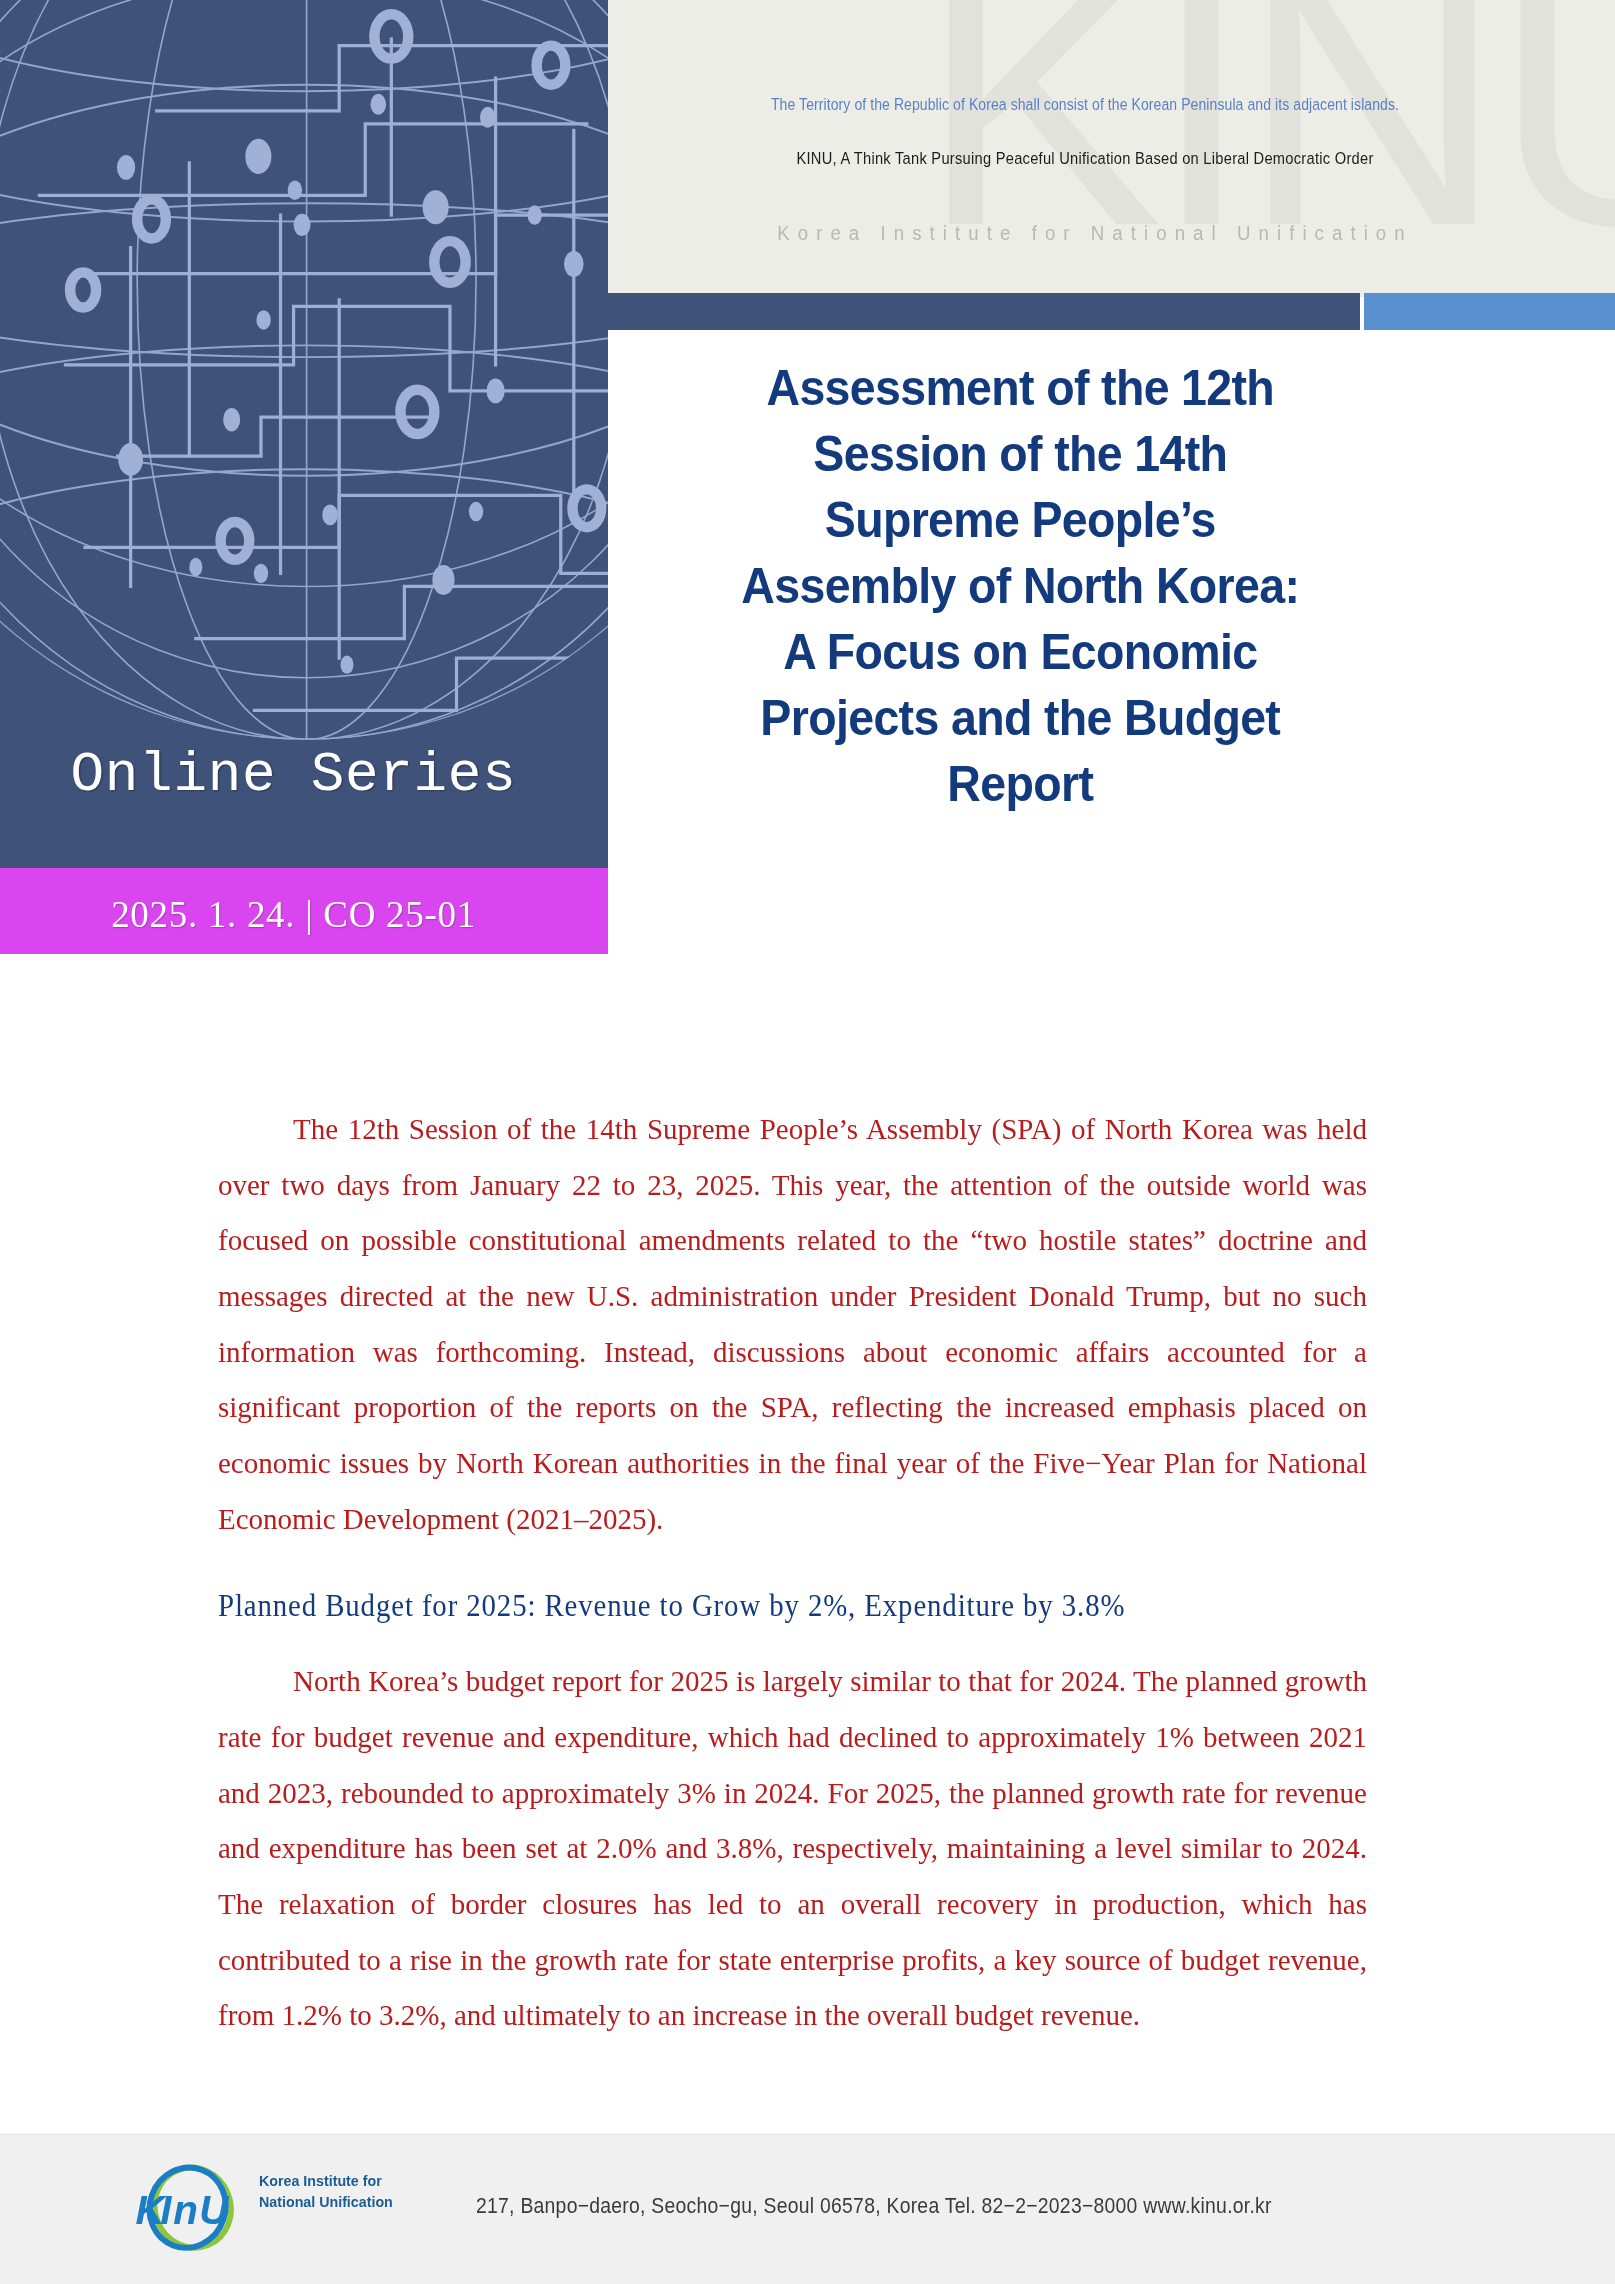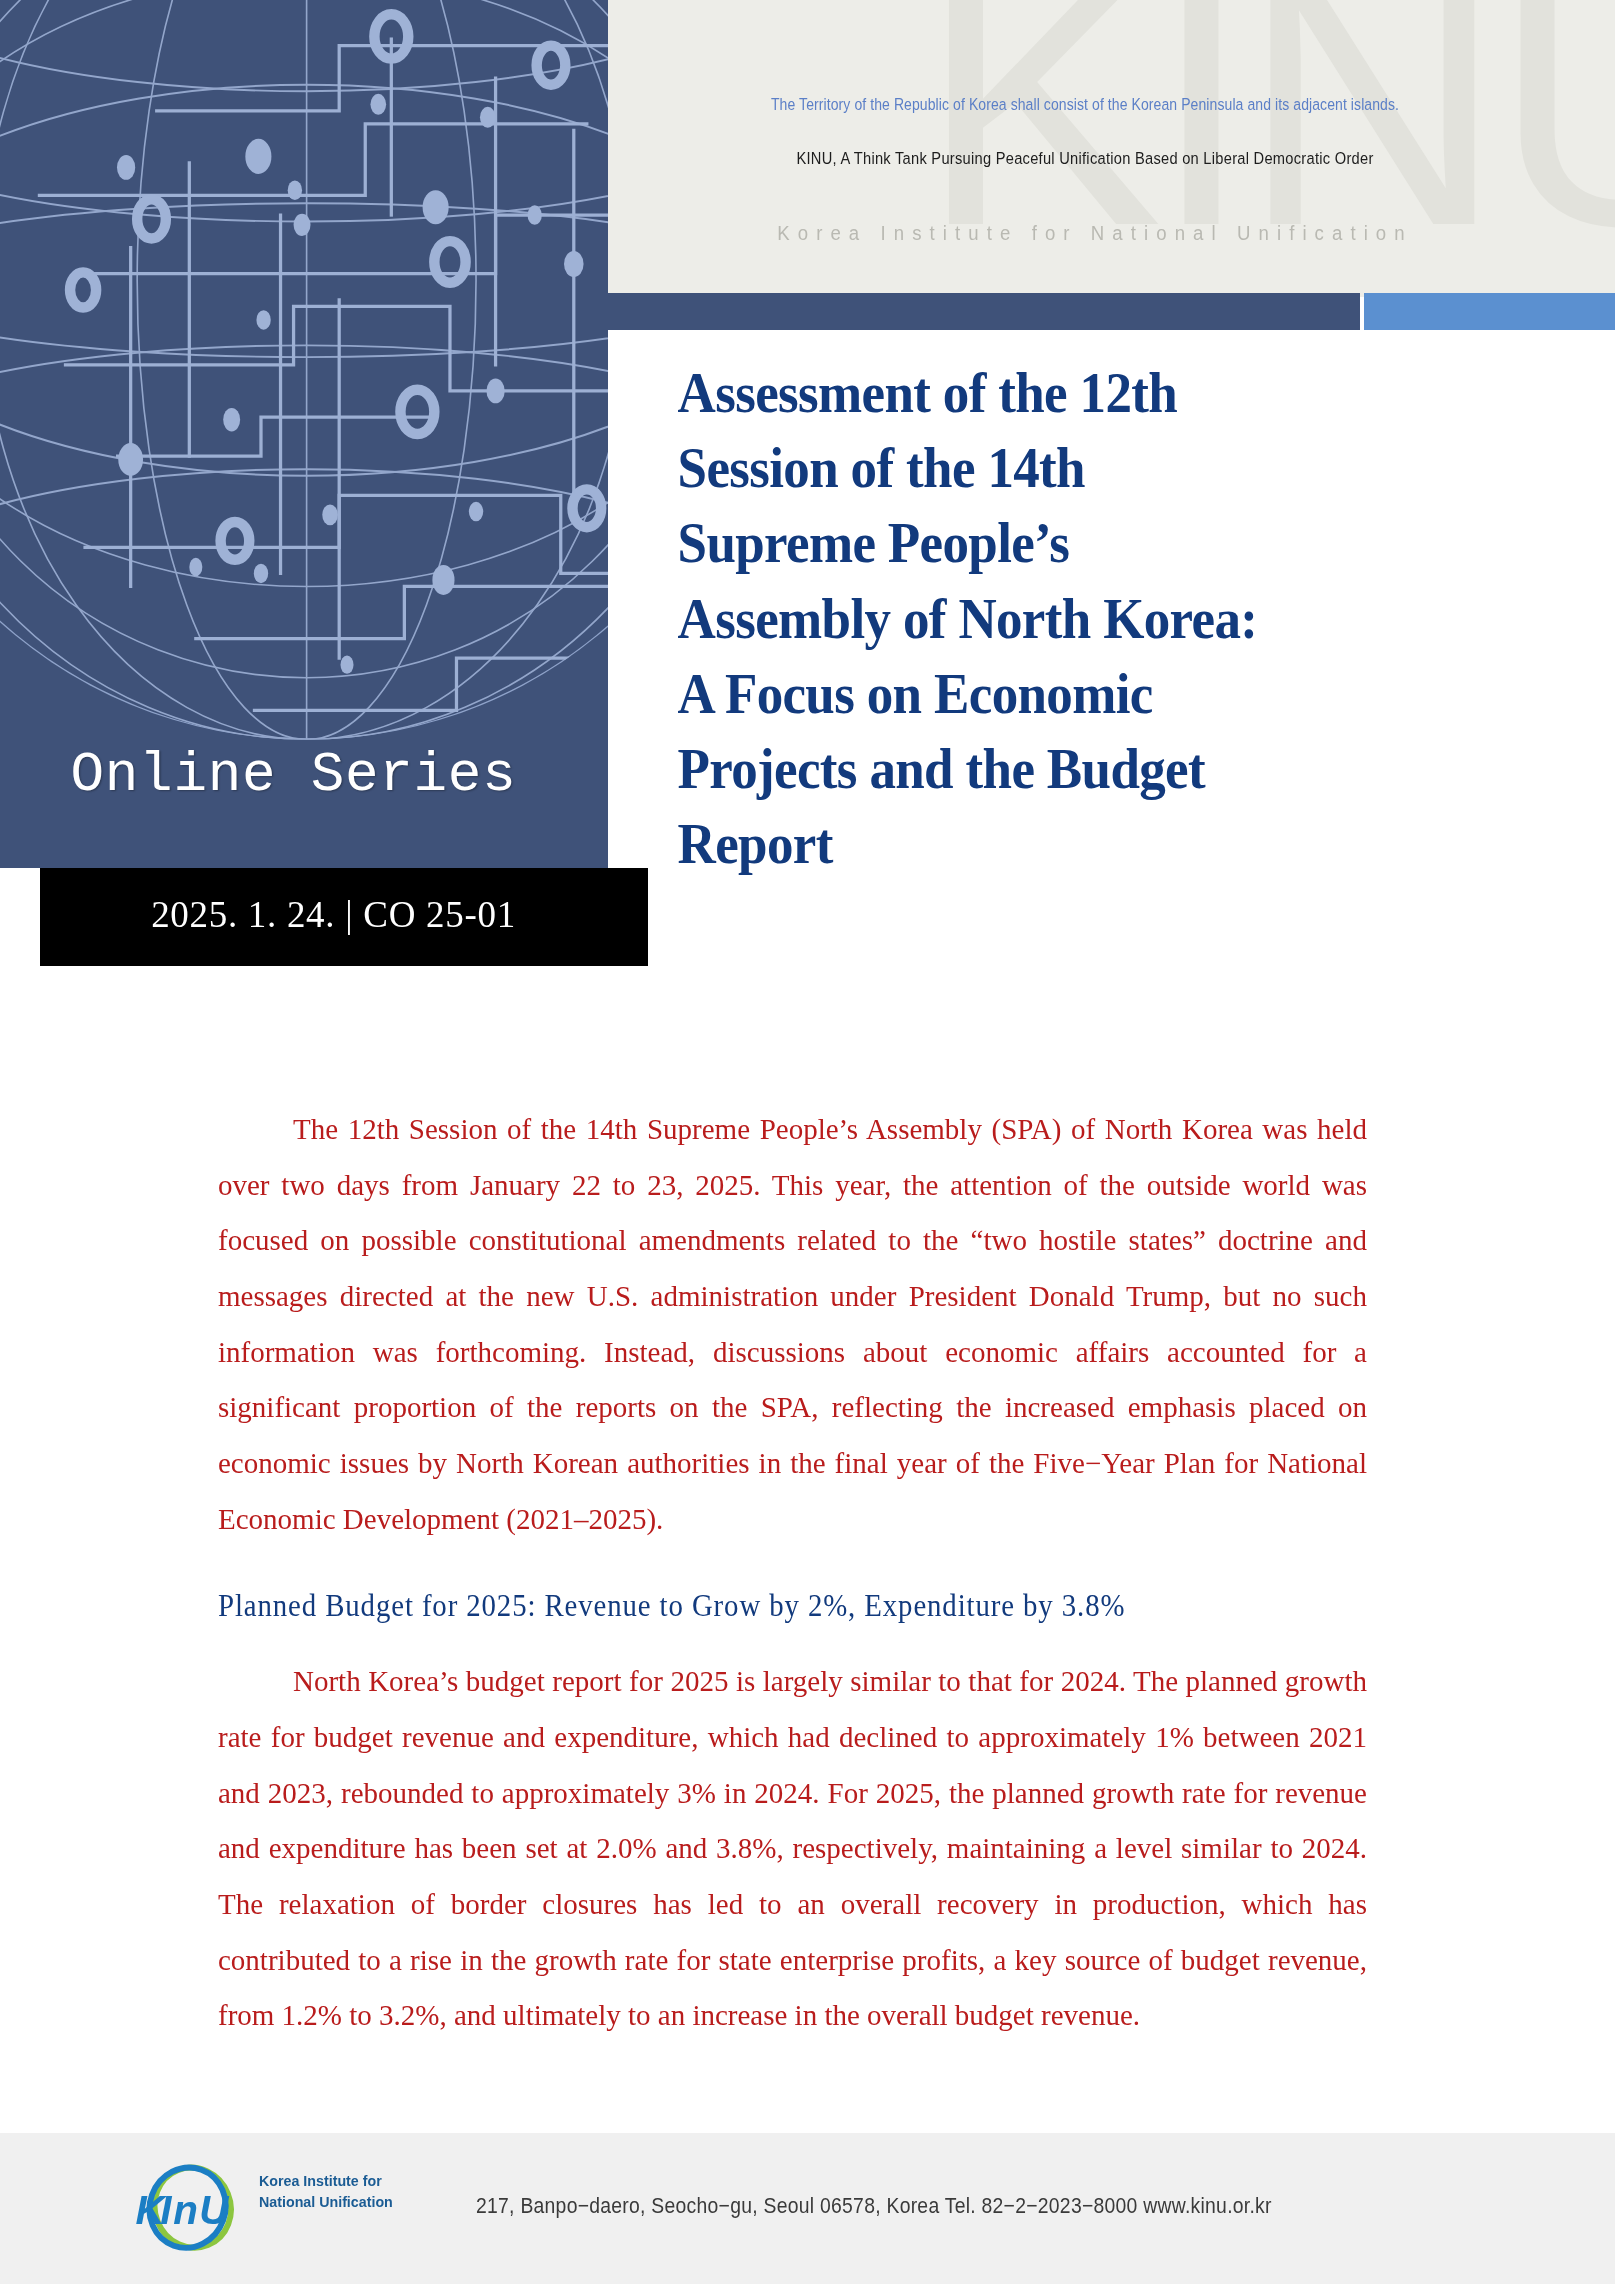--- a/index.html
+++ b/index.html
@@ -60,40 +60,39 @@
   }
   .left-panel svg{position:absolute;left:0;top:0;}
   .online-series{
     position:absolute;left:0;top:743px;width:587px;
     text-align:center;color:#ffffff;
     font-family:Liberation Mono, monospace;
     font-size:56px;letter-spacing:0.7px;
     text-shadow:1.3px 1.3px 2px rgba(0,0,0,0.3);
   }
   .issue-band{
-    position:absolute;left:0;top:868px;width:608px;height:98px;
-    background:#000000;
-    margin-left:40px;
+    position:absolute;left:0;top:868px;width:608px;height:86px;
+    background:#d946ef;
   }
   .issue-text{
     position:absolute;left:0;top:25px;width:587px;
     text-align:center;color:#ffffff;
     font-family:"Liberation Serif", serif;
     font-size:37px;letter-spacing:0.7px;
     text-shadow:0.7px 0.7px 1.3px rgba(0,0,0,0.25);
   }
 
   
   .title-block{
     position:absolute;left:626px;top:355px;width:737px;
-    text-align:left;
+    text-align:center;
     color:#123a7d;
-    font-family:Liberation Serif, serif;
+    font-family:Liberation Sans, sans-serif;
     font-weight:bold;
-    font-size:57px;line-height:1.32;
+    font-size:50px;line-height:1.32;
     letter-spacing:-0.7px;
   }
   .title-block .tline{display:block;transform:scaleX(0.93);transform-origin:right center;}
 
   
   .author-line{
     position:absolute;left:626px;top:984px;width:737px;
     text-align:right;color:#111;
     font-size:27px;line-height:1.42;
   }

